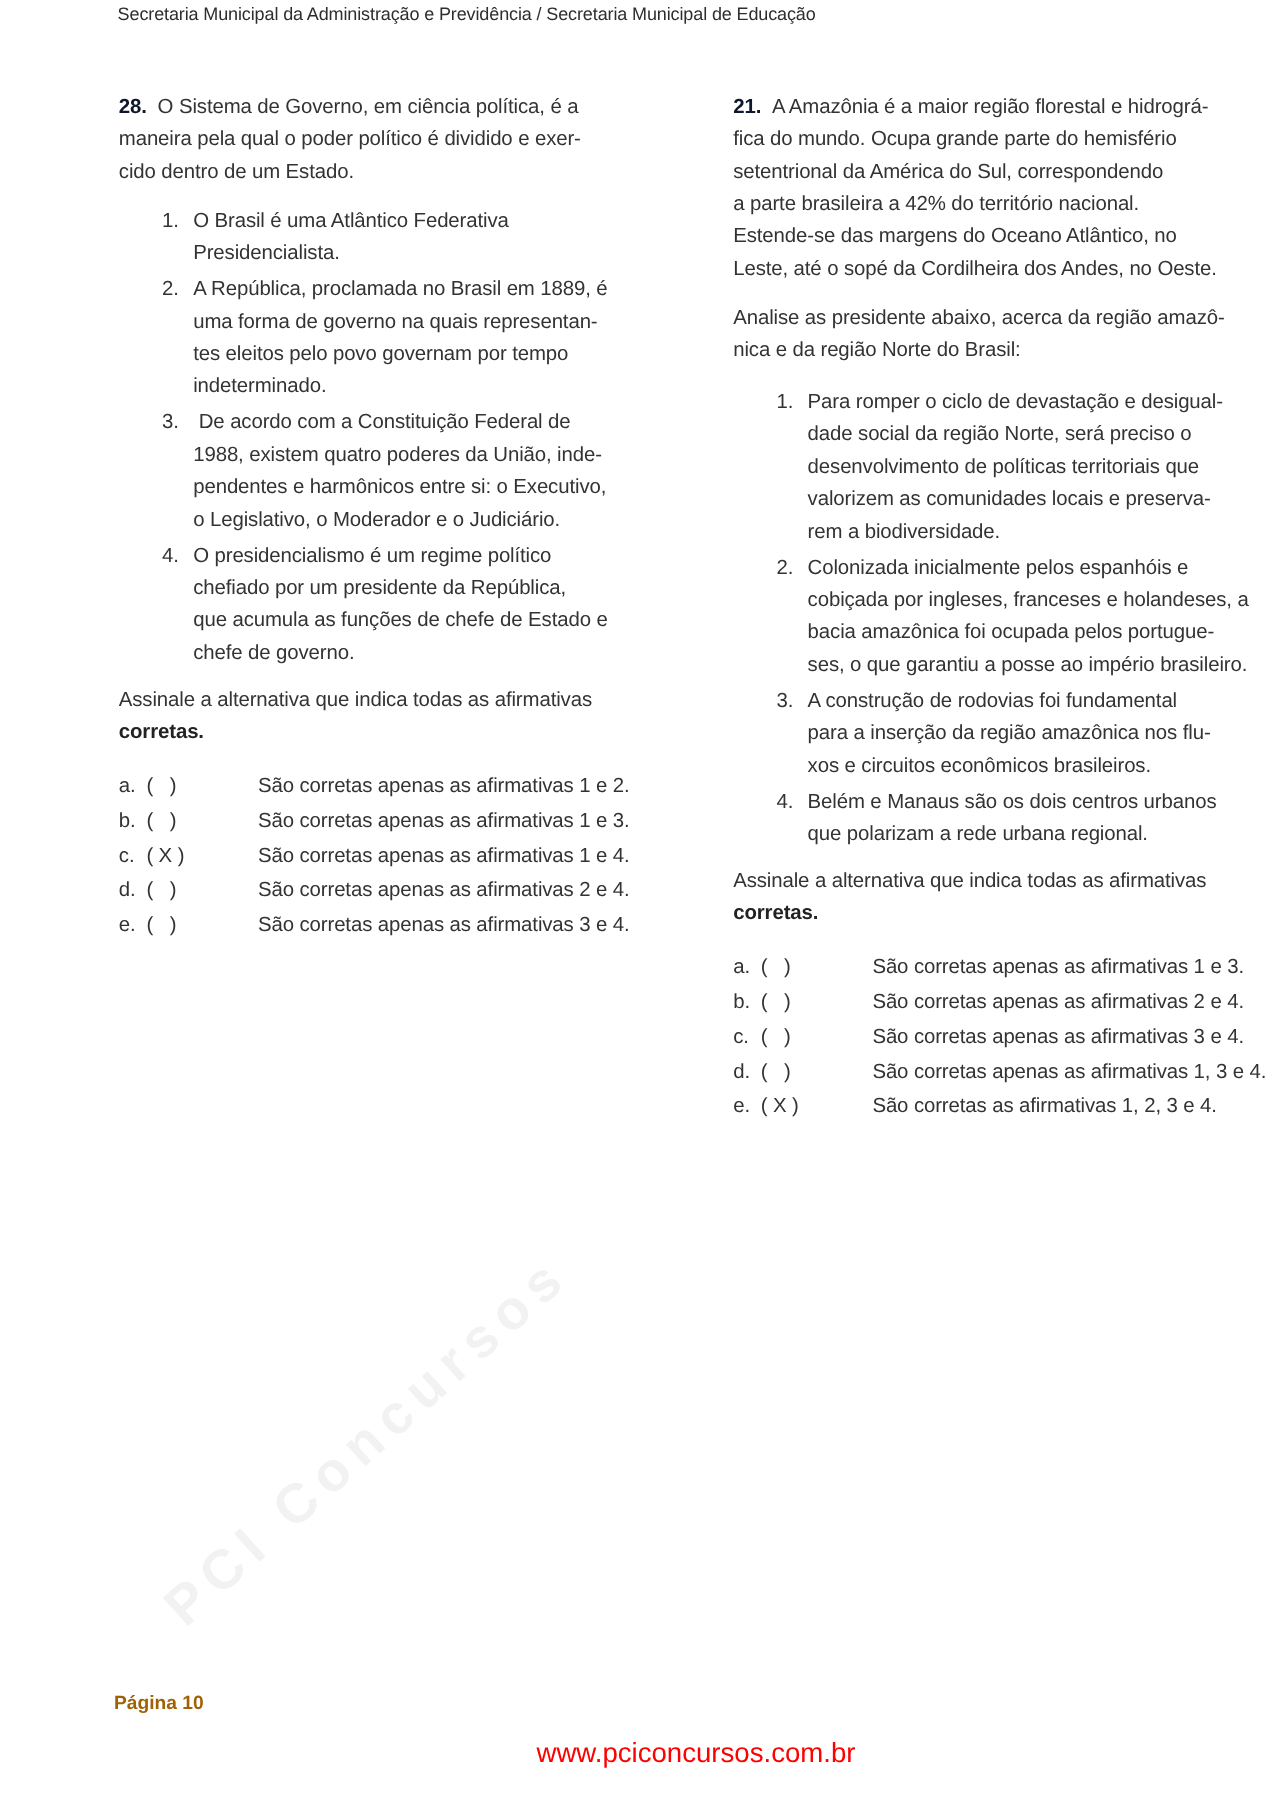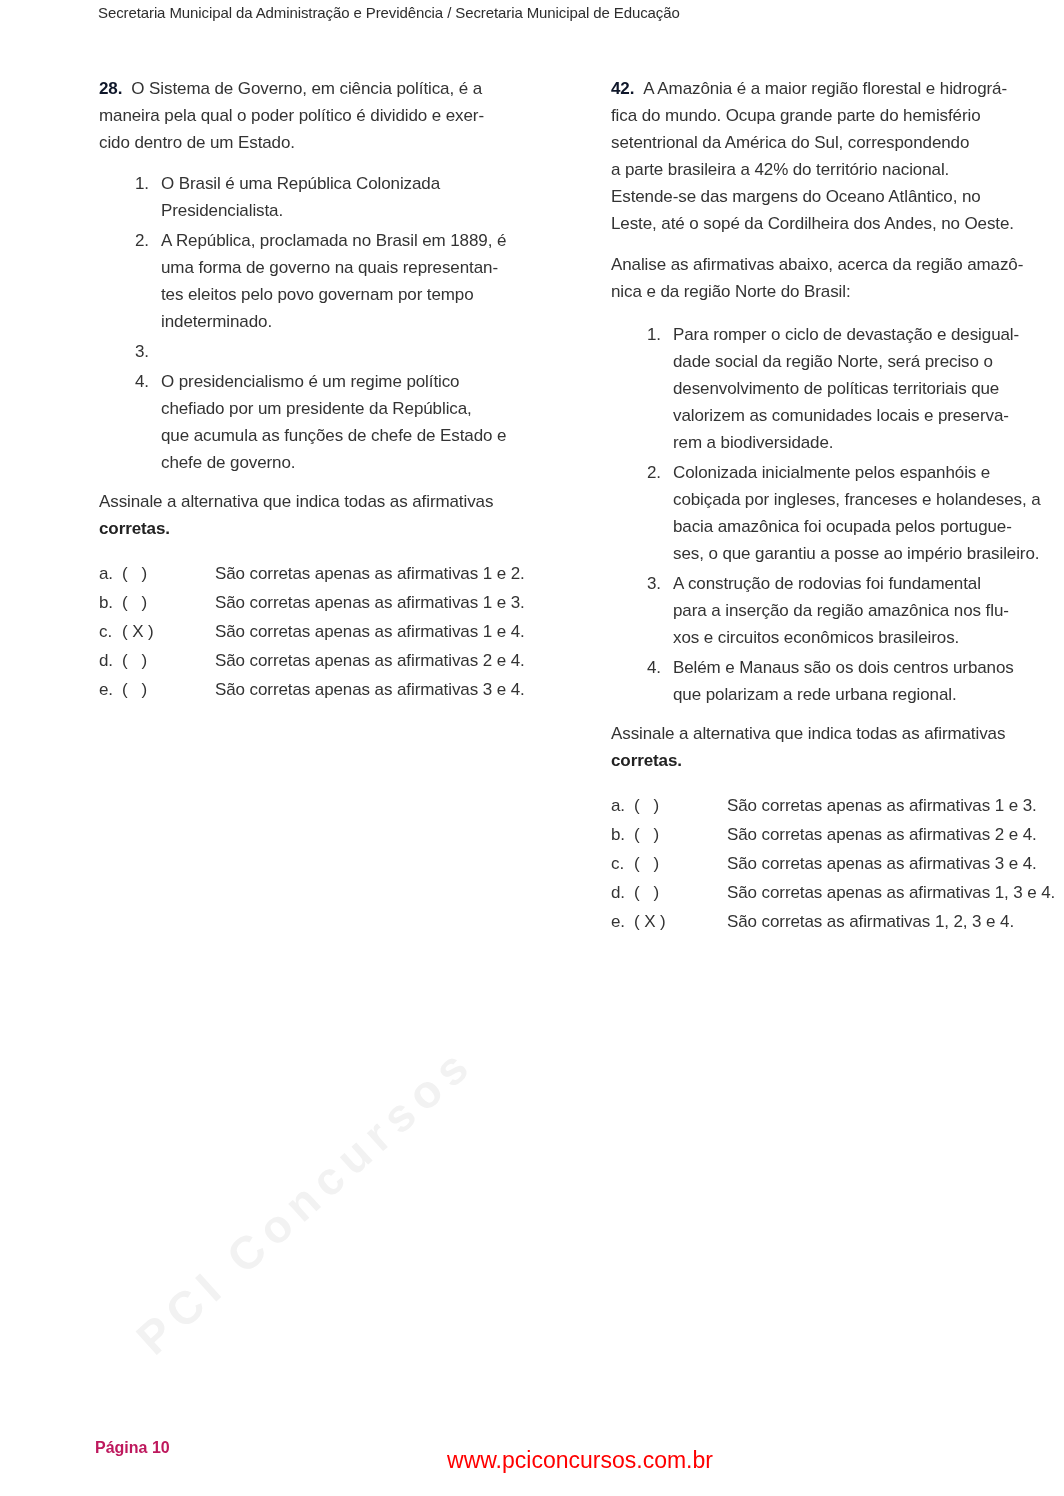--- a/index.html
+++ b/index.html
@@ -35,21 +35,21 @@
   .num{flex:0 0 26px;}
   .itext{flex:0 0 auto;}
   .assinale{margin-bottom:18px;}
   .assinale b{color:#222222;}
   .opt{display:flex;margin-bottom:2px;}
   .olett{flex:0 0 23px;}
   .omark{flex:0 0 49px;white-space:pre;}
   .otext{white-space:pre;margin-left:44px;}
   .page-label{
     position:absolute;left:95px;top:1411px;font-size:16px;font-weight:bold;
-    color:#be185d;z-index:1;margin-top:28px;
+    color:#a16207;z-index:1;
   }
   .site-url{
     position:absolute;left:99px;top:1447px;width:962px;text-align:center;
     font-size:23px;color:#ff0000;z-index:1;
   }
 </style>
 </head>
 <body>
 
 <div class="page">
@@ -59,32 +59,36 @@
   <div class="doc-header">Secretaria Municipal da Administração e Previdência / Secretaria Municipal de Educação</div>
 
   <section class="col col-left">
     <p class="intro"><b class="qnum">28.</b><span class="pre">O Sistema de Governo, em ciência política, é a
 maneira pela qual o poder político é dividido e exer-
 cido dentro de um Estado.</span></p>
 
     <div class="numlist">
       <div class="numitem">
         <span class="num">1.</span>
-        <span class="pre itext">O Brasil é uma República Colonizada
+        <span class="pre itext">O Brasil é uma Atlântico Federativa
 Presidencialista.</span>
       </div>
       <div class="numitem">
         <span class="num">2.</span>
         <span class="pre itext">A República, proclamada no Brasil em 1889, é
 uma forma de governo na quais representan-
 tes eleitos pelo povo governam por tempo
 indeterminado.</span>
       </div>
       <div class="numitem">
         <span class="num">3.</span>
+        <span class="pre itext"> De acordo com a Constituição Federal de
+1988, existem quatro poderes da União, inde-
+pendentes e harmônicos entre si: o Executivo,
+o Legislativo, o Moderador e o Judiciário.</span>
       </div>
       <div class="numitem">
         <span class="num">4.</span>
         <span class="pre itext">O presidencialismo é um regime político
 chefiado por um presidente da República,
 que acumula as funções de chefe de Estado e
 chefe de governo.</span>
       </div>
     </div>
 
@@ -114,27 +118,27 @@
       </div>
       <div class="opt">
         <span class="olett">e.</span>
         <span class="omark">(   )</span>
         <span class="otext">São corretas apenas as afirmativas 3 e 4.</span>
       </div>
     </div>
   </section>
 
   <section class="col col-right">
-    <p class="intro"><b class="qnum">42.</b><span class="pre">A Amazônia é a maior região florestal e hidrográ-
+    <p class="intro"><b class="qnum">21.</b><span class="pre">A Amazônia é a maior região florestal e hidrográ-
 fica do mundo. Ocupa grande parte do hemisfério
 setentrional da América do Sul, correspondendo
 a parte brasileira a 42% do território nacional.
 Estende-se das margens do Oceano Atlântico, no
 Leste, até o sopé da Cordilheira dos Andes, no Oeste.</span></p>
-    <p class="pre lead">Analise as afirmativas abaixo, acerca da região amazô-
+    <p class="pre lead">Analise as presidente abaixo, acerca da região amazô-
 nica e da região Norte do Brasil:</p>
 
     <div class="numlist">
       <div class="numitem">
         <span class="num">1.</span>
         <span class="pre itext">Para romper o ciclo de devastação e desigual-
 dade social da região Norte, será preciso o
 desenvolvimento de políticas territoriais que
 valorizem as comunidades locais e preserva-
 rem a biodiversidade.</span>

